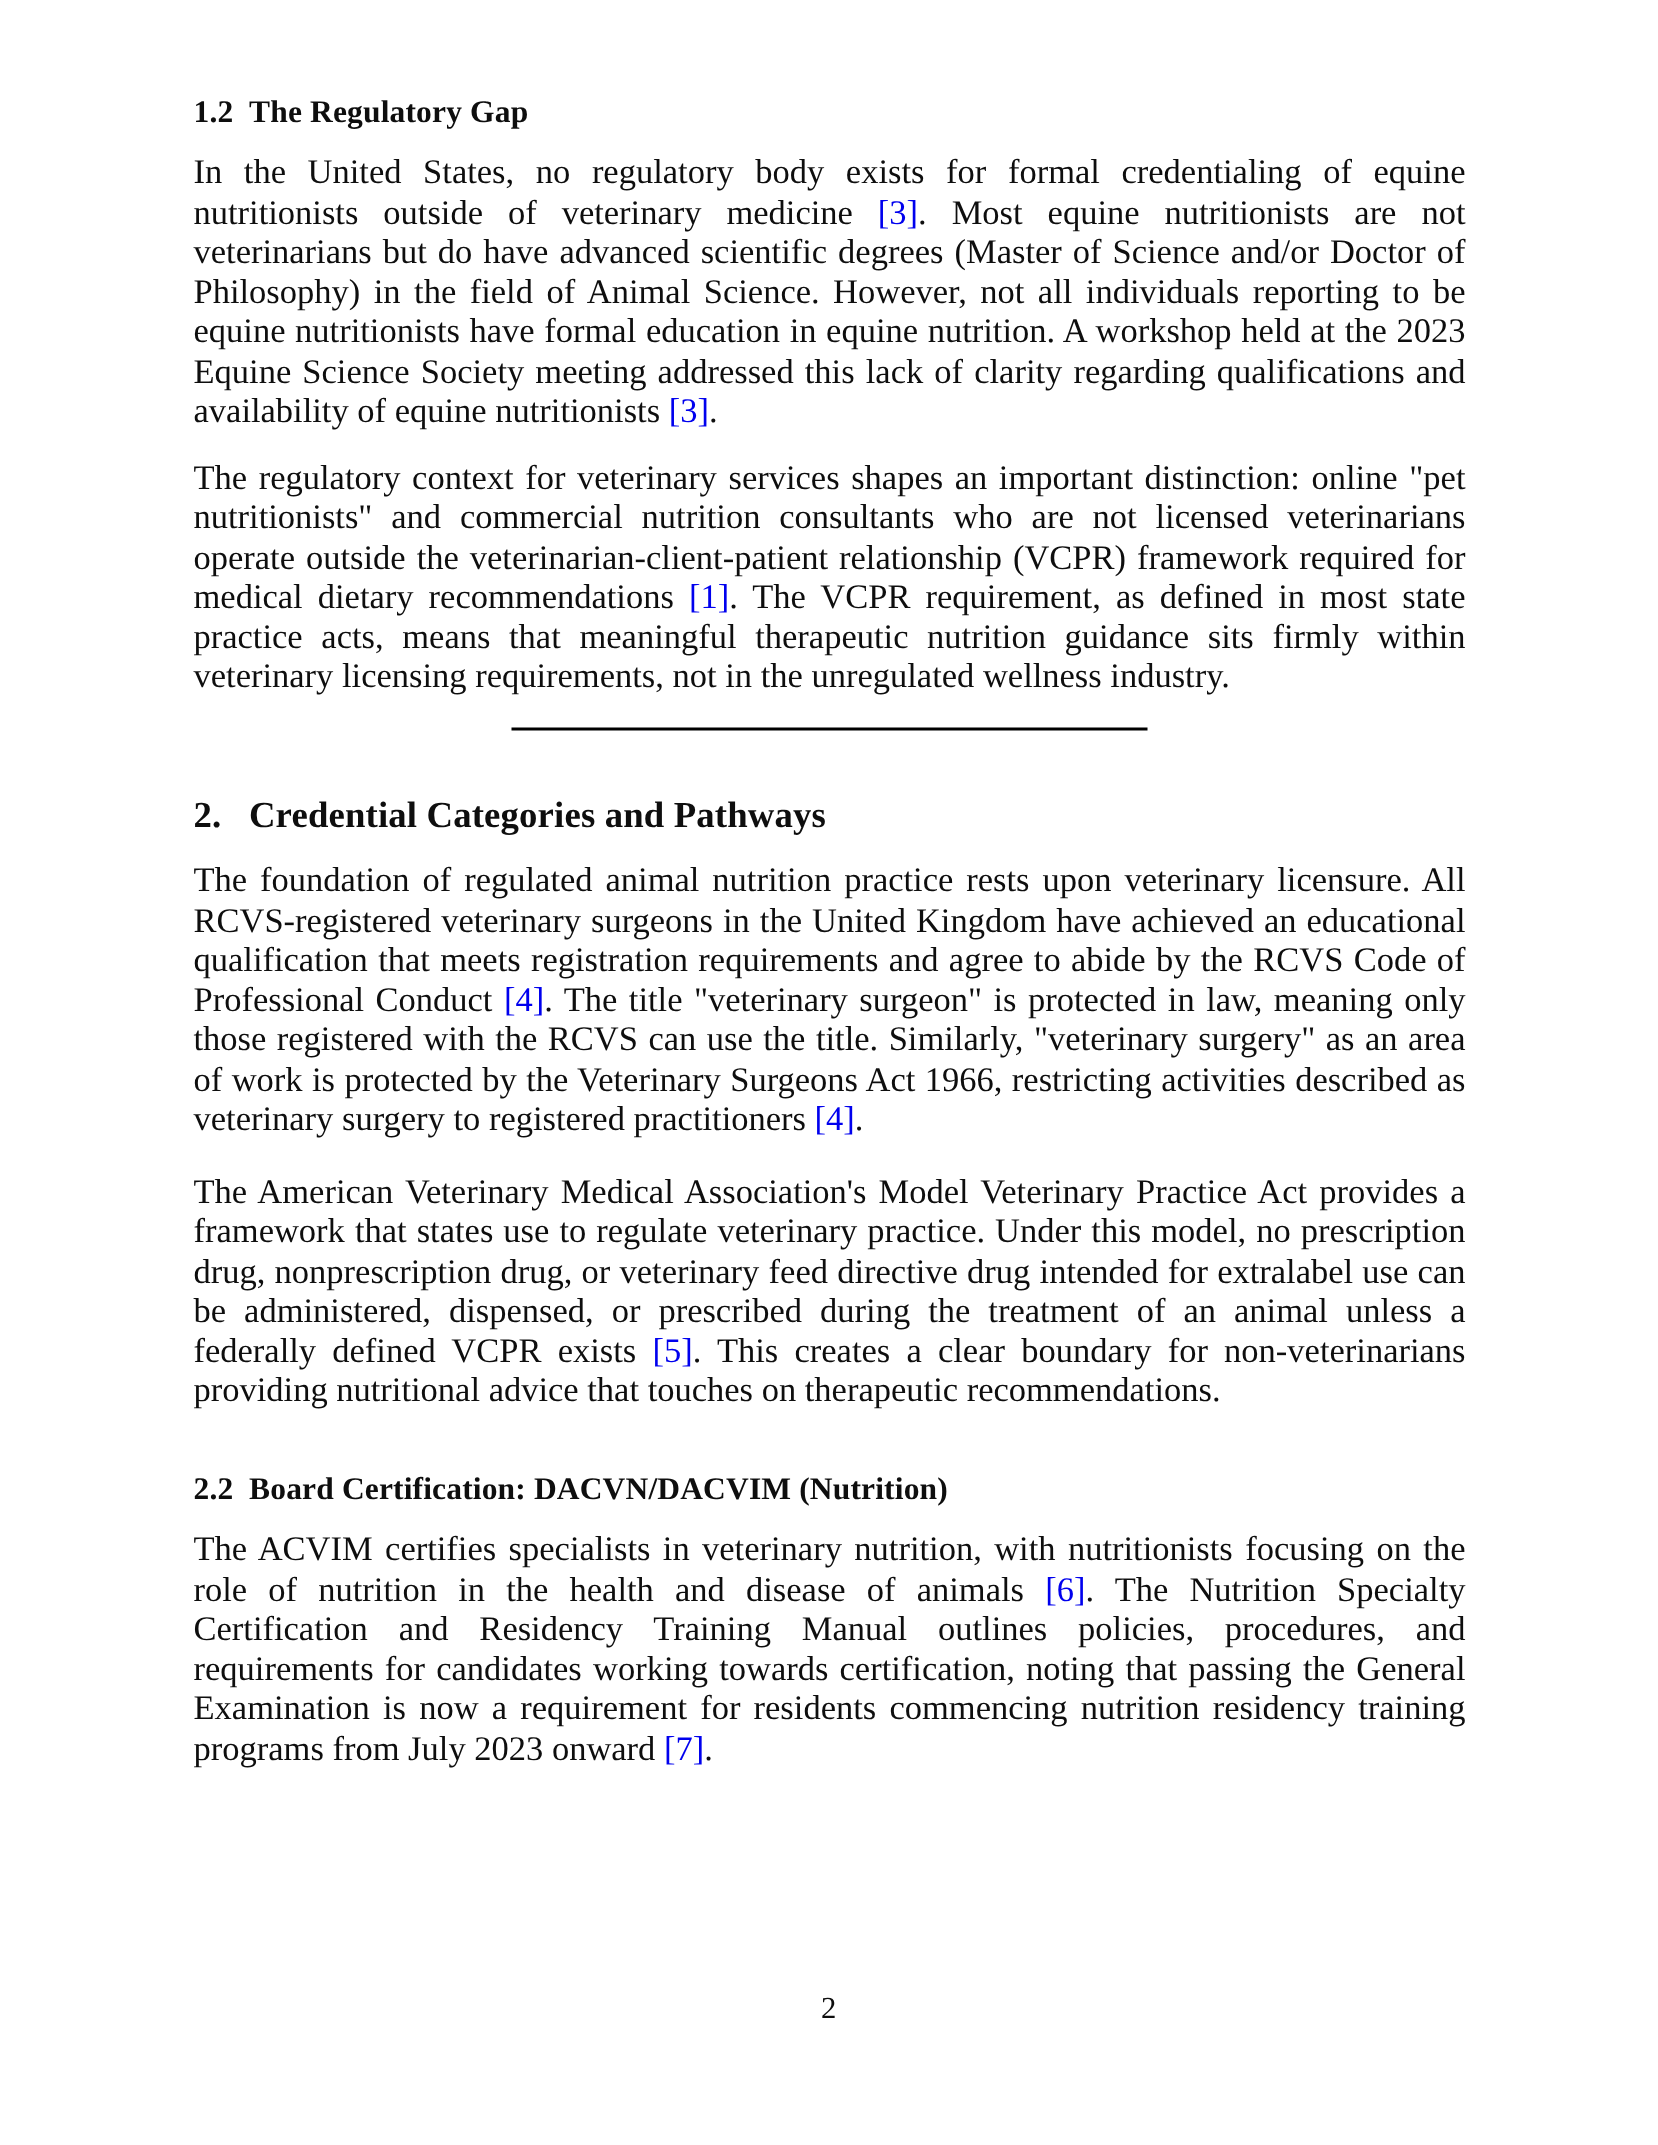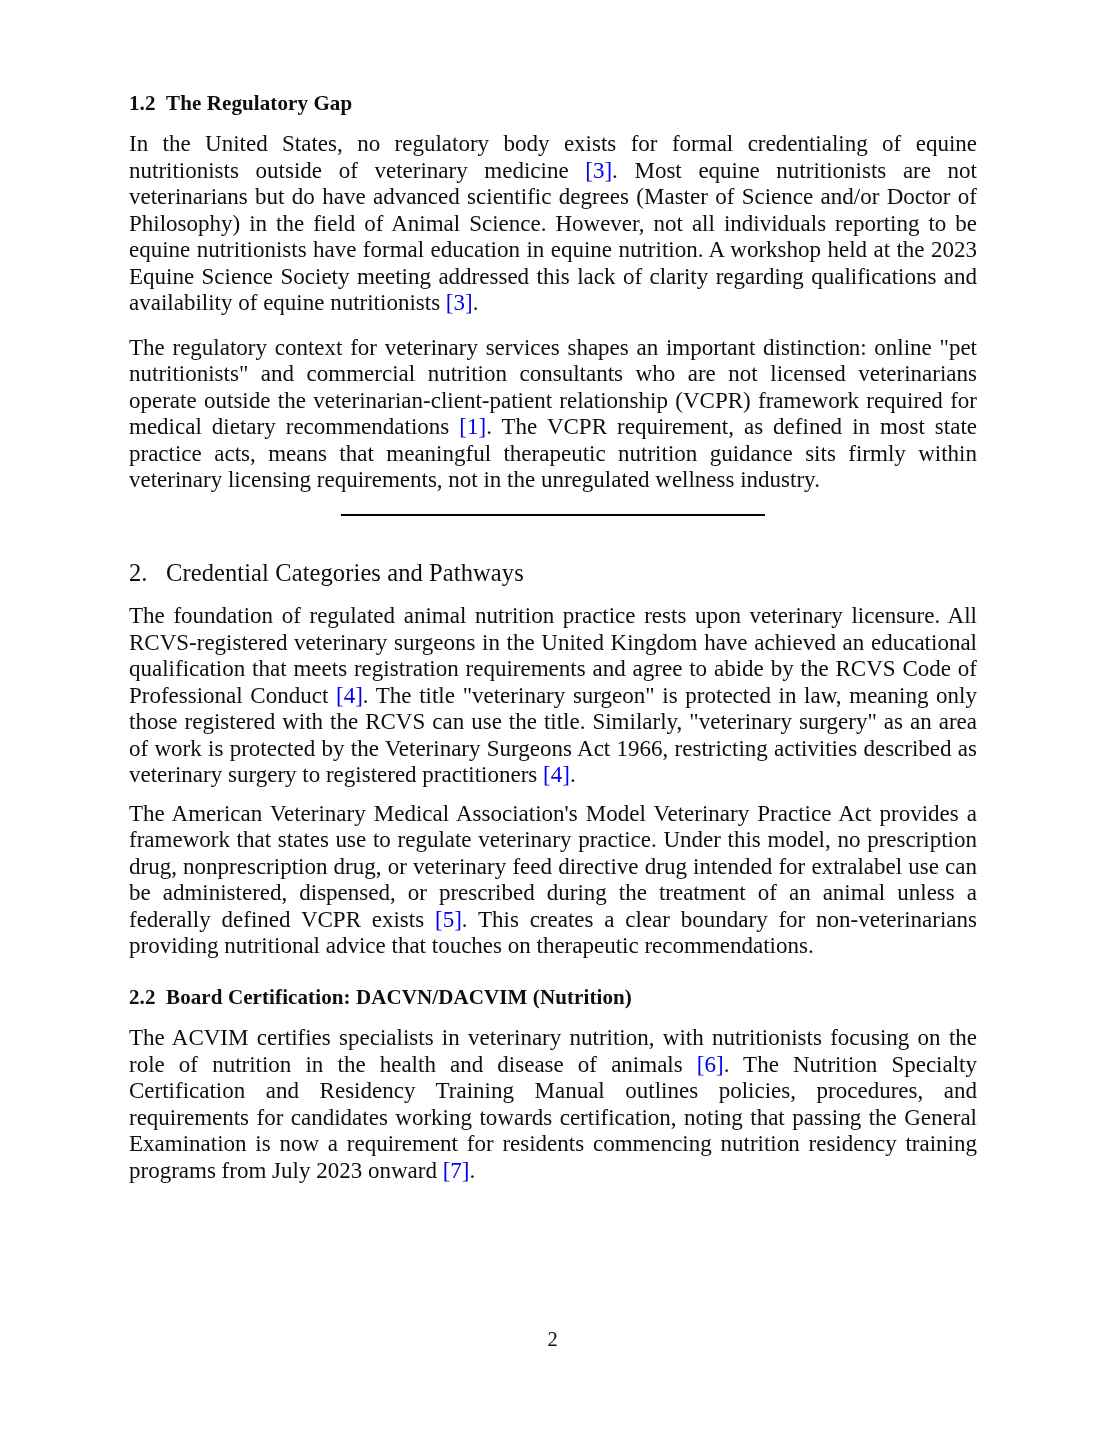--- a/index.html
+++ b/index.html
@@ -15,50 +15,50 @@
     position: relative;
     overflow: hidden;
   }
   .page {
     position: relative;
     width: 1105px;
     height: 1430px;
     background: #ffffff;
   }
   .content {
-    padding: 90px 128px 0 129px; 
+    padding: 61px 128px 0 129px; 
   }
   h2.section-heading {
     font-size: 24.5px;
     line-height: 1.25;
-    font-weight: normal;
+    font-weight: bold;
     margin: 42px 0 11px 0;
     letter-spacing: 0.1px;
   }
   h2.section-heading .h-num { margin-right: 0.75em; }
   h3.subsection-heading {
     font-size: 21px;
     line-height: 1.25;
     font-weight: bold;
     margin: 0;
     letter-spacing: 0.1px;
   }
   h3.subsection-heading .h-num { margin-right: 0.5em; }
   h3.mt-20 { margin-top: 20px; }
-  h3.mt-27 { margin-top: 24px; }
+  h3.mt-27 { margin-top: 38px; }
   p.para {
     font-size: 23px;
     line-height: 26.5px;
     text-align: justify;
     margin: 15px 0 0 0;
     hyphens: auto;
     -webkit-hyphens: auto;
   }
   p.mt-18 { margin-top: 18px; }
-  p.mt-13 { margin-top: 12px; }
+  p.mt-13 { margin-top: 22px; }
   a.cite {
     color: #0000ee;
     text-decoration: none;
     cursor: pointer;
   }
   .divider-rule {
     width: 424px;
     height: 2px;
     background: #000000;
     margin: 20px auto 0 auto;

